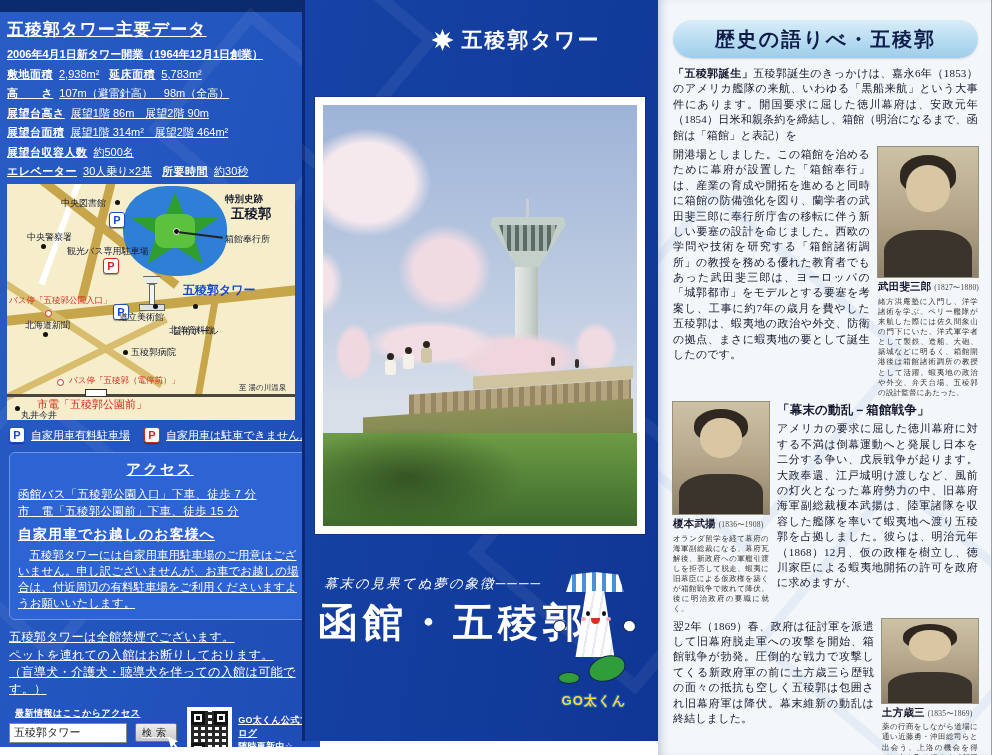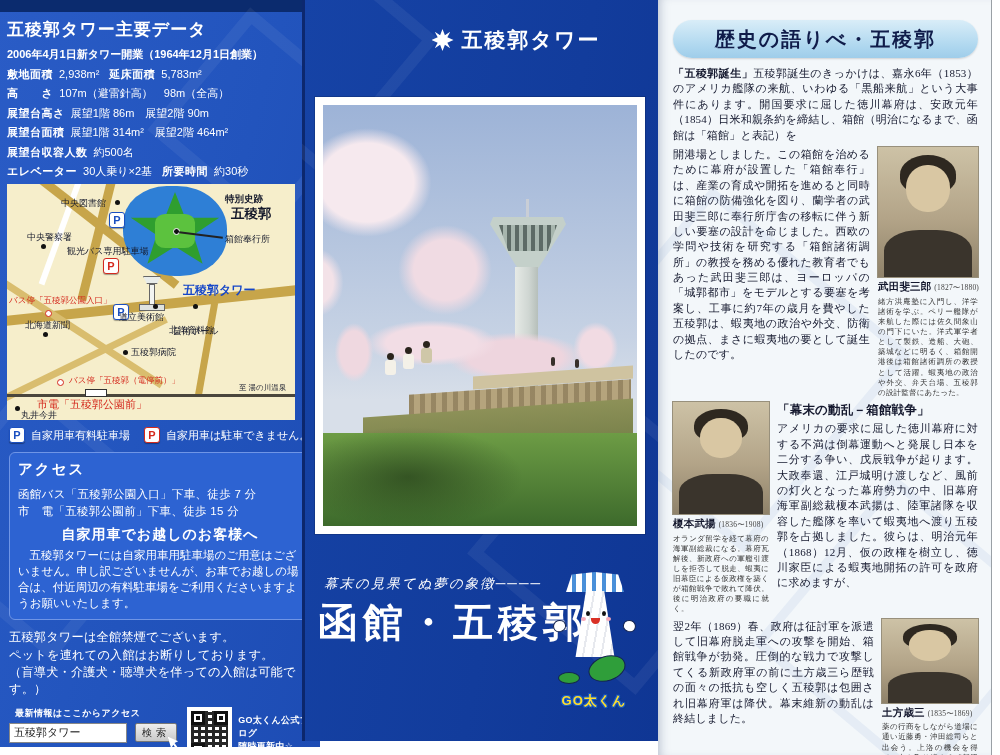--- a/index.html
+++ b/index.html
@@ -2,21 +2,21 @@
 <html><head>
 <meta charset="utf-8">
 <style>
   * { margin:0; padding:0; box-sizing:border-box; }
   html,body { width:1000px; height:755px; background:#ffffff; overflow:hidden;
     font-family:"Liberation Sans","DejaVu Sans",sans-serif; }
   .stage { position:relative; width:1000px; height:755px; background:#fff; }
 
   
   .panel-left { position:absolute; left:0; top:0; width:320px; height:747px;
-    background:linear-gradient(105deg,#2a5cc6 0%,#2254bd 55%,#1d4cb4 100%); color:#fff; overflow:hidden; }
+    background:linear-gradient(105deg,#2a5cc6 0%,#2254bd 55%,#1d4cb4 100%); color:#fff; overflow:hidden;text-decoration:underline; }
   .topstrip { position:absolute; left:0; top:0; width:100%; height:12px; background:#0b2b6e; }
   .wm { position:absolute; border:12px solid rgba(255,255,255,.06); transform:rotate(40deg); }
   .lp-inner { position:relative; padding:16px 7px 0 7px; }
   .lp-title { font-size:17px; font-weight:bold; letter-spacing:1px; margin:2px 0 6px 0; }
   .spec { font-size:11px; margin:0 0 4.5px 0; white-space:nowrap; }
   .spec .sl { font-weight:bold; margin-right:6px; letter-spacing:.5px; }
   .spec .sv { margin-right:10px; }
   .spec0 { font-weight:bold; }
 
   
@@ -51,23 +51,23 @@
     font-size:11px; font-weight:bold; text-align:center; line-height:14px; box-shadow:0 1px 1px rgba(0,0,0,.35); }
   .pmark.pblue { color:#1a4fc0; border:1.5px solid #1a4fc0; }
   .pmark.pred  { color:#d42a1e; border:1.5px solid #d42a1e; }
 
   .legend { display:flex; align-items:center; gap:6px; margin:7px 0 0 2px; font-size:11px; white-space:nowrap; }
   .legend .pmark { position:static; flex:0 0 auto; }
   .legend .lgtxt { margin-right:8px; }
 
   .access { margin:9px 2px 0 2px; background:#2d63d2; border:1px solid #6f95e6; border-radius:6px;
     padding:7px 8px 8px 8px; }
-  .ac-h { font-size:14.5px; font-weight:bold; letter-spacing:2px; margin-bottom:8px; }
+  .ac-h { text-align:center; font-size:14.5px; font-weight:bold; letter-spacing:2px; margin-bottom:8px; }
   .ac-line { font-size:11.5px; margin:2px 0; letter-spacing:.3px; }
-  .ac-h2 { text-align:center; font-size:14px; font-weight:bold; margin:7px 0 4px 0; letter-spacing:1px; }
+  .ac-h2 { text-align:left; font-size:14px; font-weight:bold; margin:7px 0 4px 0; letter-spacing:1px; }
   .ac-p { font-size:11.5px; line-height:1.38; text-indent:1em; }
 
   .notes { margin:9px 2px 0 2px; font-size:12.2px; line-height:1.42; letter-spacing:.2px; }
   .web { display:flex; margin:8px 2px 0 2px; align-items:flex-start; }
   .web-l { flex:0 0 170px; }
   .web-label { font-size:9px; font-weight:bold; margin:0 0 3px 6px; letter-spacing:.5px; }
   .searchrow { display:flex; align-items:center; position:relative; }
   .searchbox { width:118px; height:20px; background:#fff; border:1px solid #888; font-size:11px;
     color:#222; padding:0 4px; font-family:inherit; }
   .searchbtn { width:42px; height:19px; margin-left:8px; background:linear-gradient(#eee,#c9c9c9);

